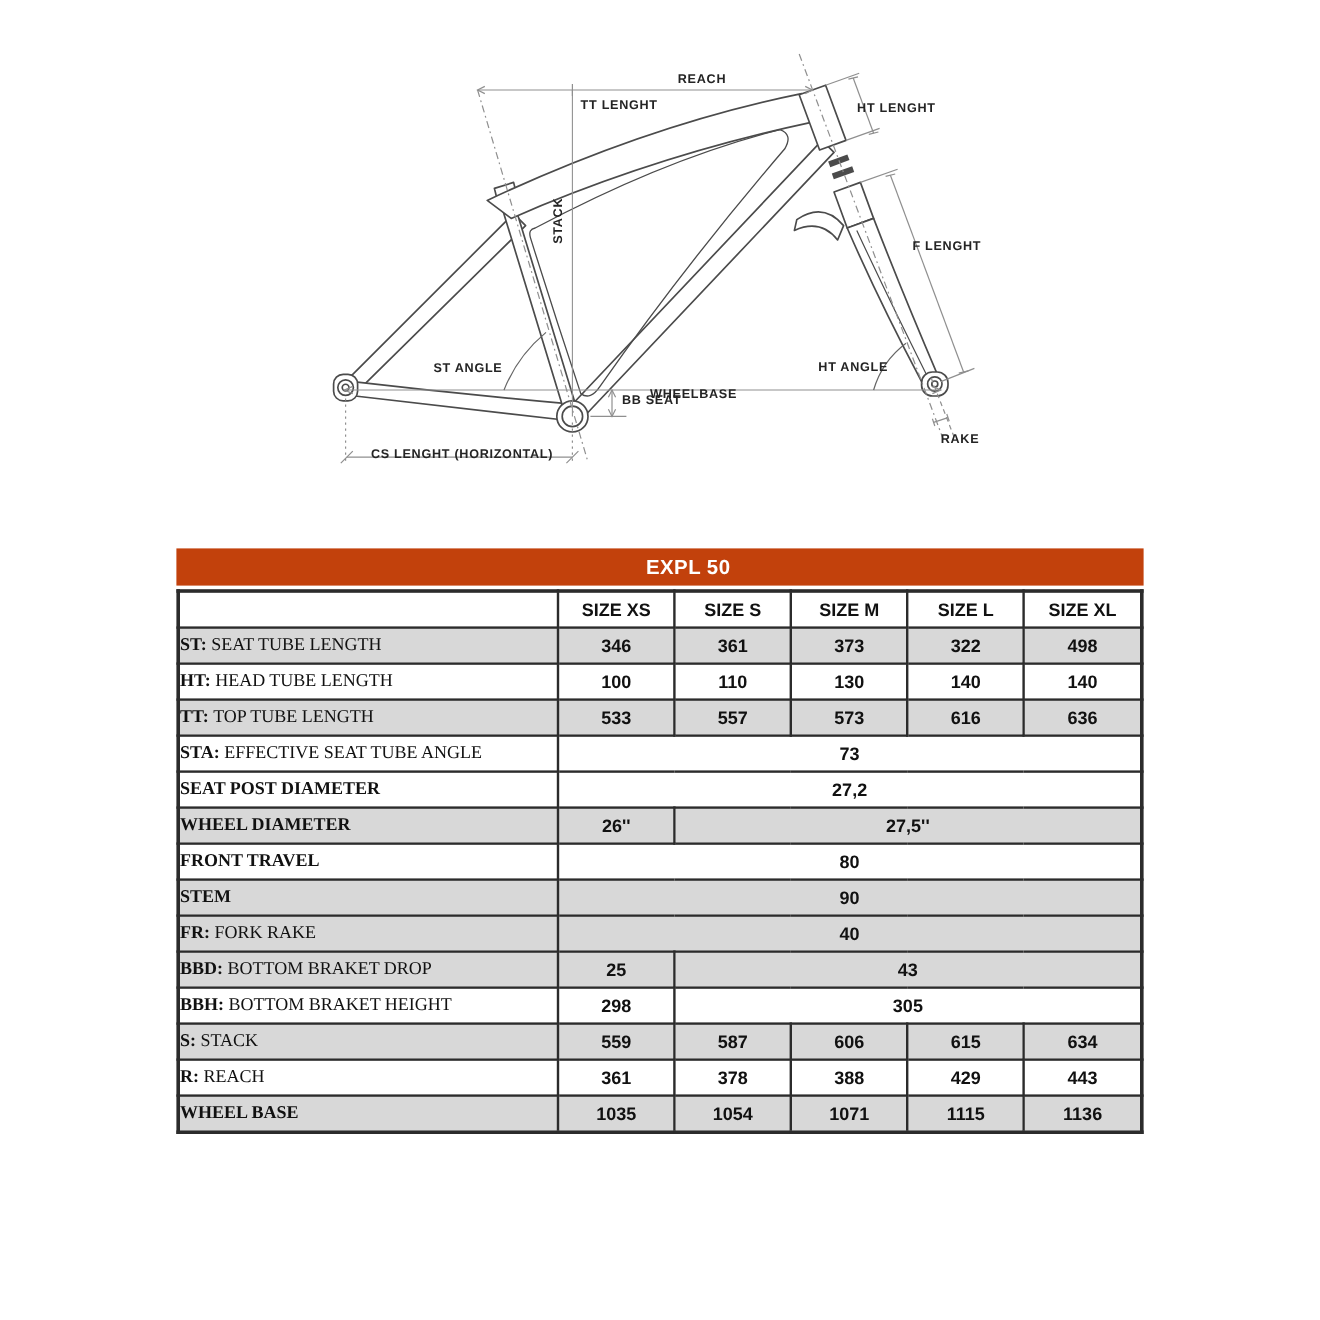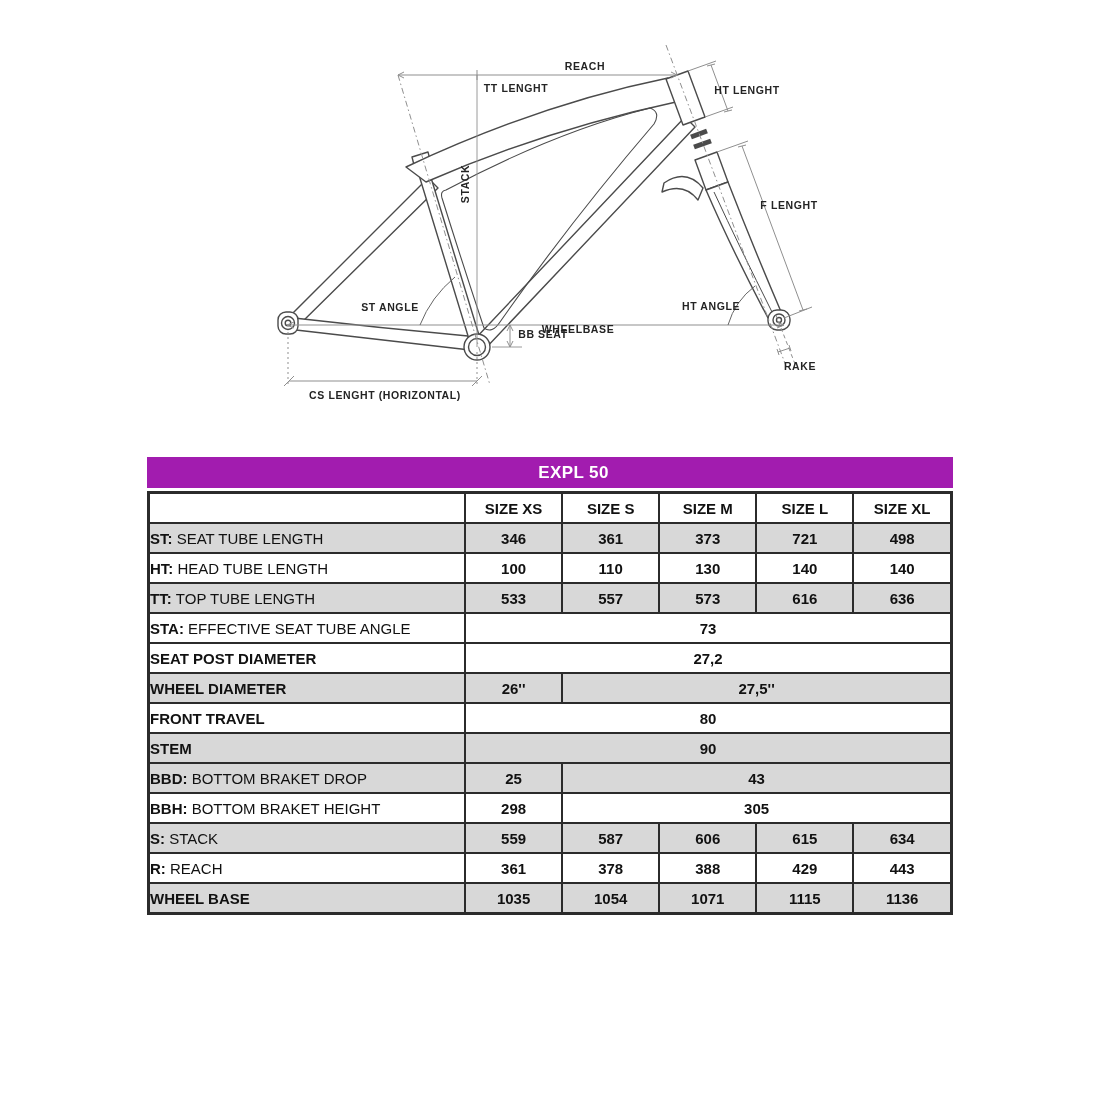--- a/index.html
+++ b/index.html
@@ -8,28 +8,28 @@
 
   
   .diagram{position:absolute;left:0;top:0;width:1100px;height:446px;}
   .diagram svg{position:absolute;left:0;top:0;}
   .dlabel{position:absolute;white-space:nowrap;font-size:10.5px;font-weight:700;
           letter-spacing:.6px;color:#242424;transform:translate(-50%,-50%);}
   .dlabel.rot{transform:translate(-50%,-50%) rotate(-90deg);}
 
   
   .table-wrap{position:absolute;left:147px;top:457px;width:806px;}
-  .title-bar{background:#a21caf;color:#fff;height:31px;line-height:31px;
+  .title-bar{background:#c2410c;color:#fff;height:31px;line-height:31px;
              text-align:center;font-size:17px;font-weight:700;letter-spacing:.4px;
              margin-bottom:3px;padding-left:47px;}
   table.geo{border-collapse:collapse;width:806px;table-layout:fixed;
             border:3px solid #2b2b2b;}
   table.geo td{border:2px solid #2b2b2b;height:28px;padding:0;
                font-size:15px;overflow:hidden;white-space:nowrap;}
-  td.lbl{text-align:left;padding-left:9px;}
+  td.lbl{text-align:left;padding-left:9px;font-family:Liberation Serif, serif;}
   td.val{text-align:center;font-weight:700;margin-left:37px;}
   td.hdr{text-align:center;font-weight:700;margin-top:16px;}
   tr.shade td{background:#d8d8d8;}
   tr.plain td{background:#ffffff;}
   .code{font-weight:700;}
   .desc{font-weight:400;}
 </style>
 </head>
 <body>
 
@@ -129,21 +129,21 @@
       <div class="dlabel" style="left: 585px; top: 66px;">REACH</div>
       <div class="dlabel" style="left: 516px; top: 88px;">TT LENGHT</div>
       <div class="dlabel" style="left: 747px; top: 90px;">HT LENGHT</div>
       <div class="dlabel rot" style="left: 465px; top: 184px;">STACK</div>
       <div class="dlabel" style="left: 789px; top: 205px;">F LENGHT</div>
       <div class="dlabel" style="left: 390px; top: 307px;">ST ANGLE</div>
       <div class="dlabel" style="left: 578px; top: 329px;">WHEELBASE</div>
       <div class="dlabel" style="left: 543px; top: 334px;">BB SEAT</div>
       <div class="dlabel" style="left: 711px; top: 306px;">HT ANGLE</div>
       <div class="dlabel" style="left: 800px; top: 366px;">RAKE</div>
-      <div class="dlabel" style="left: 385px; top: 395px;">CS LENGHT (HORIZONTAL)</div>
+      <div class="dlabel" style="left: 385px; top: 379px;">CS LENGHT (HORIZONTAL)</div>
     </div>
 </div>
 
 <div class="table-wrap">
   <div class="title-bar">
     <span>EXPL 50</span>
   </div>
   <table class="geo">
     <colgroup>
       <col style="width:313px">
@@ -160,21 +160,21 @@
           <td class="hdr">SIZE S</td>
           <td class="hdr">SIZE M</td>
           <td class="hdr">SIZE L</td>
           <td class="hdr">SIZE XL</td>
         </tr>
         <tr class="shade">
           <td class="lbl"><span class="code">ST: </span><span class="desc">SEAT TUBE LENGTH</span></td>
           <td class="val">346</td>
           <td class="val">361</td>
           <td class="val">373</td>
-          <td class="val">721</td>
+          <td class="val">322</td>
           <td class="val">498</td>
         </tr>
         <tr class="plain">
           <td class="lbl"><span class="code">HT: </span><span class="desc">HEAD TUBE LENGTH</span></td>
           <td class="val">100</td>
           <td class="val">110</td>
           <td class="val">130</td>
           <td class="val">140</td>
           <td class="val">140</td>
         </tr>
@@ -201,20 +201,24 @@
         </tr>
         <tr class="plain">
           <td class="lbl"><span class="code">FRONT TRAVEL</span></td>
           <td class="val" colspan="5">80</td>
         </tr>
         <tr class="shade">
           <td class="lbl"><span class="code">STEM</span></td>
           <td class="val" colspan="5">90</td>
         </tr>
         <tr class="shade">
+          <td class="lbl"><span class="code">FR: </span><span class="desc">FORK RAKE</span></td>
+          <td class="val" colspan="5">40</td>
+        </tr>
+        <tr class="shade">
           <td class="lbl"><span class="code">BBD: </span><span class="desc">BOTTOM BRAKET DROP</span></td>
           <td class="val">25</td>
           <td class="val" colspan="4">43</td>
         </tr>
         <tr class="plain">
           <td class="lbl"><span class="code">BBH: </span><span class="desc">BOTTOM BRAKET HEIGHT</span></td>
           <td class="val">298</td>
           <td class="val" colspan="4">305</td>
         </tr>
         <tr class="shade">

